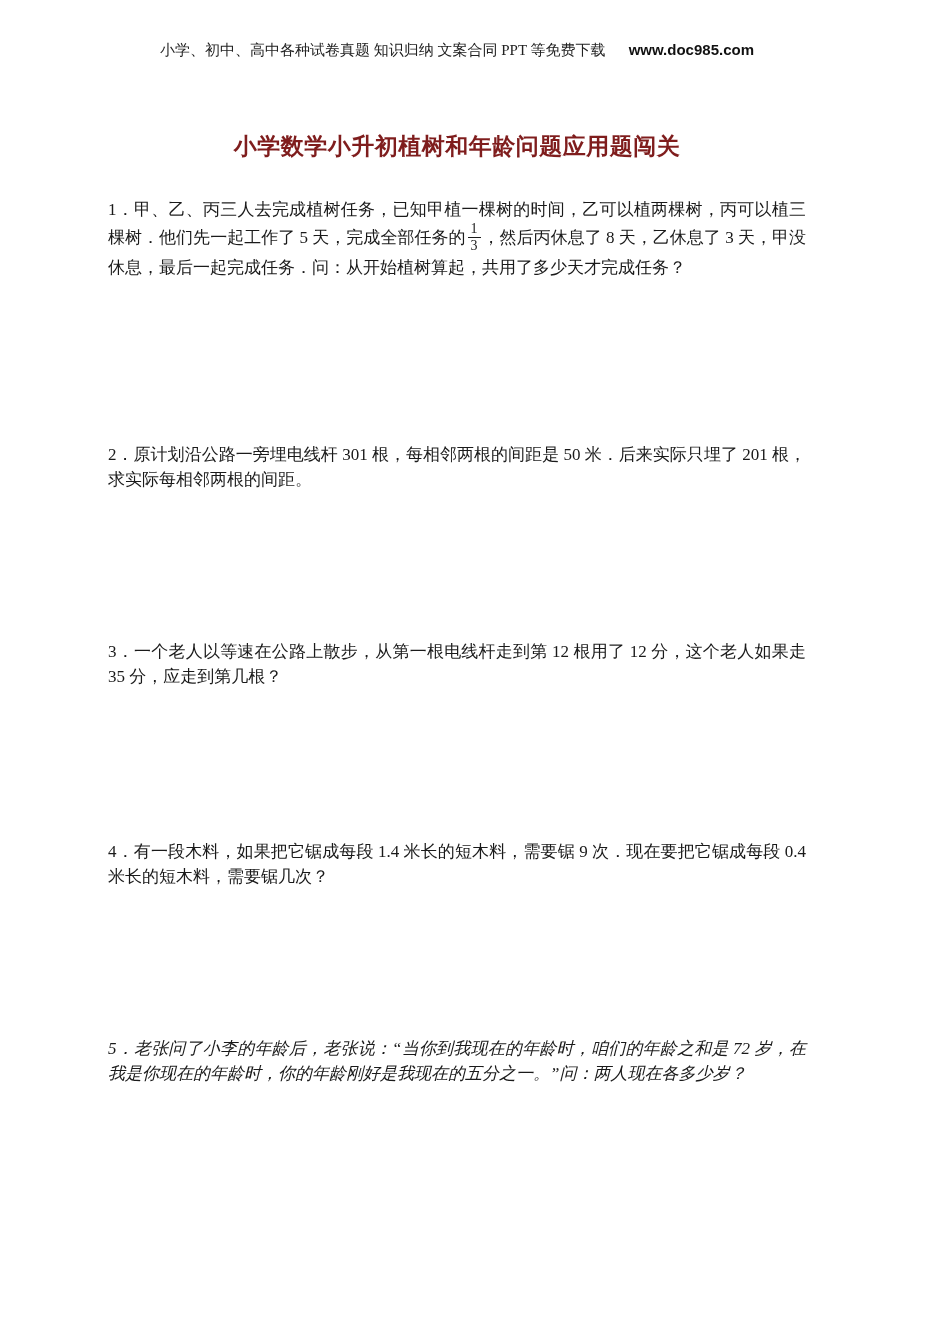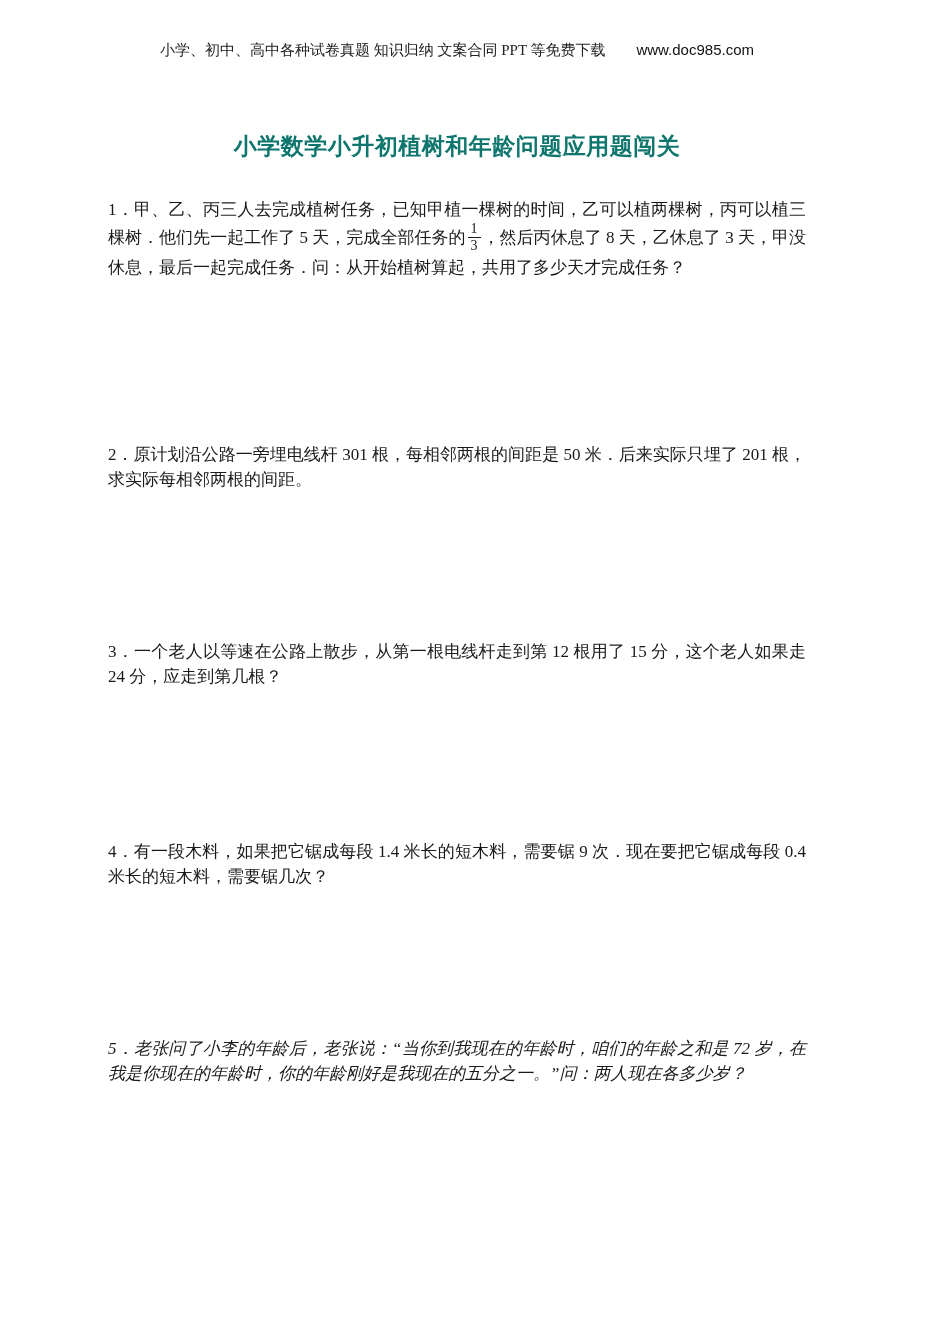--- a/index.html
+++ b/index.html
@@ -23,30 +23,30 @@
     display: flex;
     justify-content: space-between;
     align-items: baseline;
     font-size: 15px;
     line-height: 20px;
     color: #222222;
     white-space: nowrap;
   }
   .header .site {
     font-family: "Liberation Sans", "DejaVu Sans", sans-serif;
-    font-weight: 400;
+    font-weight: 700;
     color: #111111;
   }
   .doc-title {
     margin: 70px 0 0 0;
     font-size: 23px;
     line-height: 34px;
     font-weight: 700;
     text-align: center;
-    color: #0f766e;
+    color: #7f1d1d;
     letter-spacing: 0.5px;
   }
   .content {
     margin: 0 108px;
     font-size: 17px;
     line-height: 25px;
     text-align: justify;
     color: #1a1a1a;
   }
   .problem {
@@ -98,21 +98,21 @@
             <span class="num">1</span>
             <span class="den">3</span>
           </span><span>，然后丙休息了 8 天，乙休息了 3 天，甲没休息，最后一起完成任务．问：从开始植树算起，共用了多少天才完成任务？</span></p>
     </div>
 
     <div class="problem p2">
       <p><span>2．</span><span>原计划沿公路一旁埋电线杆 301 根，每相邻两根的间距是 50 米．后来实际只埋了 201 根，求实际每相邻两根的间距。</span></p>
     </div>
 
     <div class="problem p3">
-      <p><span>3．</span><span>一个老人以等速在公路上散步，从第一根电线杆走到第 12 根用了 15 分，这个老人如果走 24 分，应走到第几根？</span></p>
+      <p><span>3．</span><span>一个老人以等速在公路上散步，从第一根电线杆走到第 12 根用了 12 分，这个老人如果走 35 分，应走到第几根？</span></p>
     </div>
 
     <div class="problem p4">
       <p><span>4．</span><span>有一段木料，如果把它锯成每段 1.4 米长的短木料，需要锯 9 次．现在要把它锯成每段 0.4 米长的短木料，需要锯几次？</span></p>
     </div>
 
     <div class="problem p5">
       <p><span>5．</span><span>老张问了小李的年龄后，老张说：“当你到我现在的年龄时，咱们的年龄之和是 72 岁，在我是你现在的年龄时，你的年龄刚好是我现在的五分之一。”问：两人现在各多少岁？</span></p>
     </div>
 

